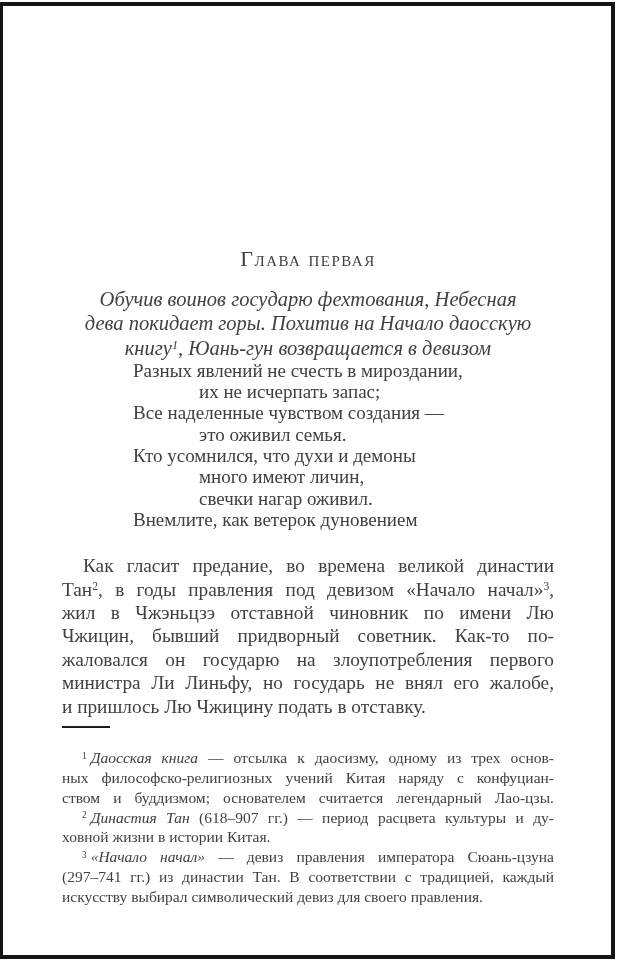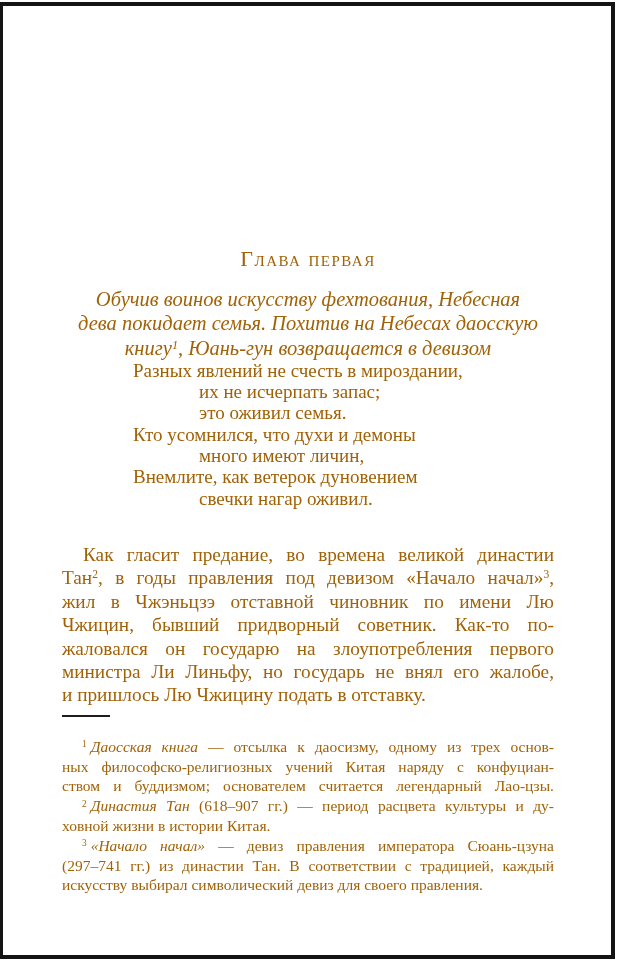--- a/index.html
+++ b/index.html
@@ -9,21 +9,21 @@
     width: 617px;
     height: 961px;
     overflow: hidden;
   }
   .page {
     position: relative;
     width: 617px;
     height: 961px;
     background: #ffffff;
     font-family: "Liberation Serif", "DejaVu Serif", serif;
-    color: #a16207;
+    color: #404040;
   }
   .frame {
     position: absolute;
     top: 2px;
     left: 0;
     right: 2px;
     bottom: 2px;
     border-style: solid;
     border-color: #141414;
     border-width: 4px 4px 4px 3px;
@@ -54,21 +54,21 @@
   }
   
   .poem {
     padding-left: 71px;
     font-size: 19px;
     line-height: 21.3px;
   }
   .poem-line.cont { padding-left: 66px; }
   
   .para {
-    margin-top: 34px;
+    margin-top: 24px;
     font-size: 19.3px;
     line-height: 23.4px;
   }
   .pline { text-align: left; }
   .jline {
     text-align: justify;
     text-align-last: justify;
   }
   .pindent { text-indent: 21px; }
   
@@ -96,33 +96,34 @@
 <body>
 
 <div class="page">
   <div class="frame"></div>
 
   <div class="content">
 
     <h1 class="title">Глава первая</h1>
 
     <div class="subtitle">
-      <div class="subtitle-line">Обучив воинов искусству фехтования, Небесная</div>
-      <div class="subtitle-line">дева покидает семья. Похитив на Небесах даосскую</div>
+      <div class="subtitle-line">Обучив воинов государю фехтования, Небесная</div>
+      <div class="subtitle-line">дева покидает горы. Похитив на Начало даосскую</div>
       <div class="subtitle-line"><span>книгу</span><sup class="sup">1</sup><span>, Юань-гун возвращается в девизом</span></div>
     </div>
 
     <div class="poem">
       <div class="poem-line">Разных явлений не счесть в мироздании,</div>
       <div class="poem-line cont">их не исчерпать запас;</div>
+      <div class="poem-line">Все наделенные чувством создания —</div>
       <div class="poem-line cont">это оживил семья.</div>
       <div class="poem-line">Кто усомнился, что духи и демоны</div>
       <div class="poem-line cont">много имеют личин,</div>
+      <div class="poem-line cont">свечки нагар оживил.</div>
       <div class="poem-line">Внемлите, как ветерок дуновением</div>
-      <div class="poem-line cont">свечки нагар оживил.</div>
     </div>
 
     <div class="para">
       <div class="pline jline pindent">Как гласит предание, во времена великой династии</div>
       <div class="pline jline"><span>Тан</span><sup class="sup">2</sup><span>, в годы правления под девизом «Начало начал»</span><sup class="sup">3</sup><span>,</span></div>
       <div class="pline jline">жил в Чжэньцзэ отставной чиновник по имени Лю</div>
       <div class="pline jline">Чжицин, бывший придворный советник. Как-то по-</div>
       <div class="pline jline">жаловался он государю на злоупотребления первого</div>
       <div class="pline jline">министра Ли Линьфу, но государь не внял его жалобе,</div>
       <div class="pline">и пришлось Лю Чжицину подать в отставку.</div>

